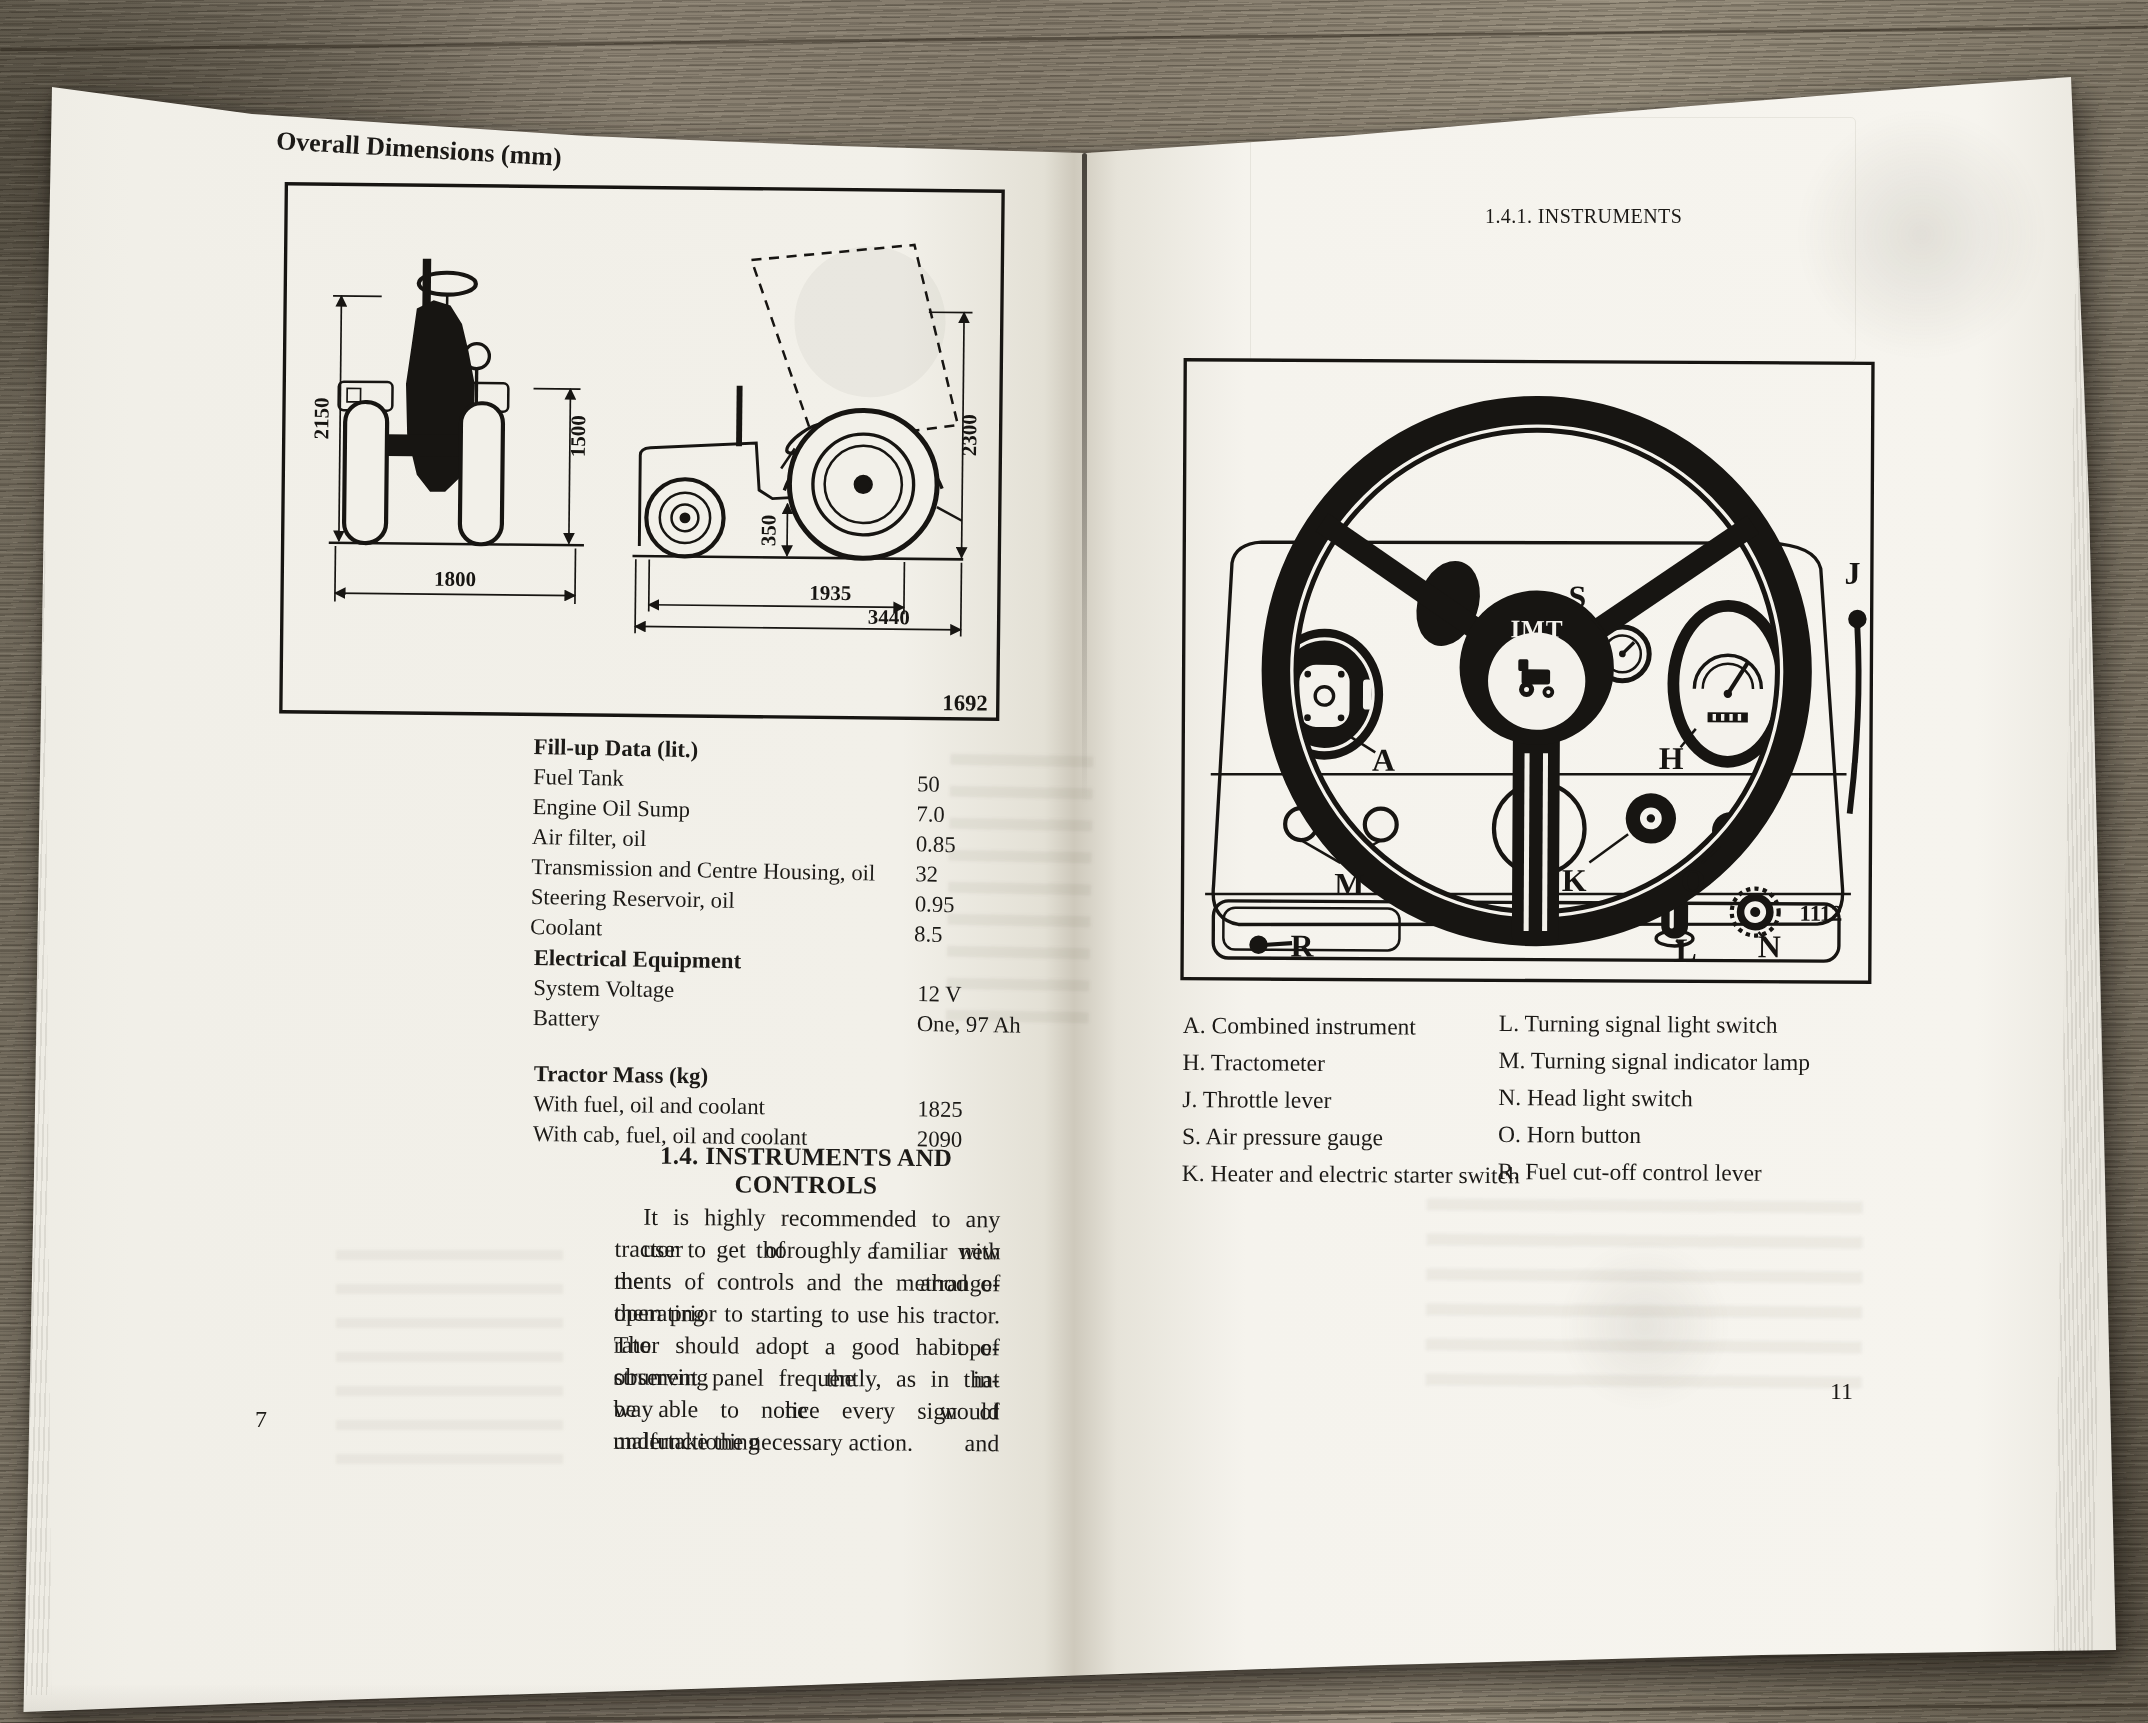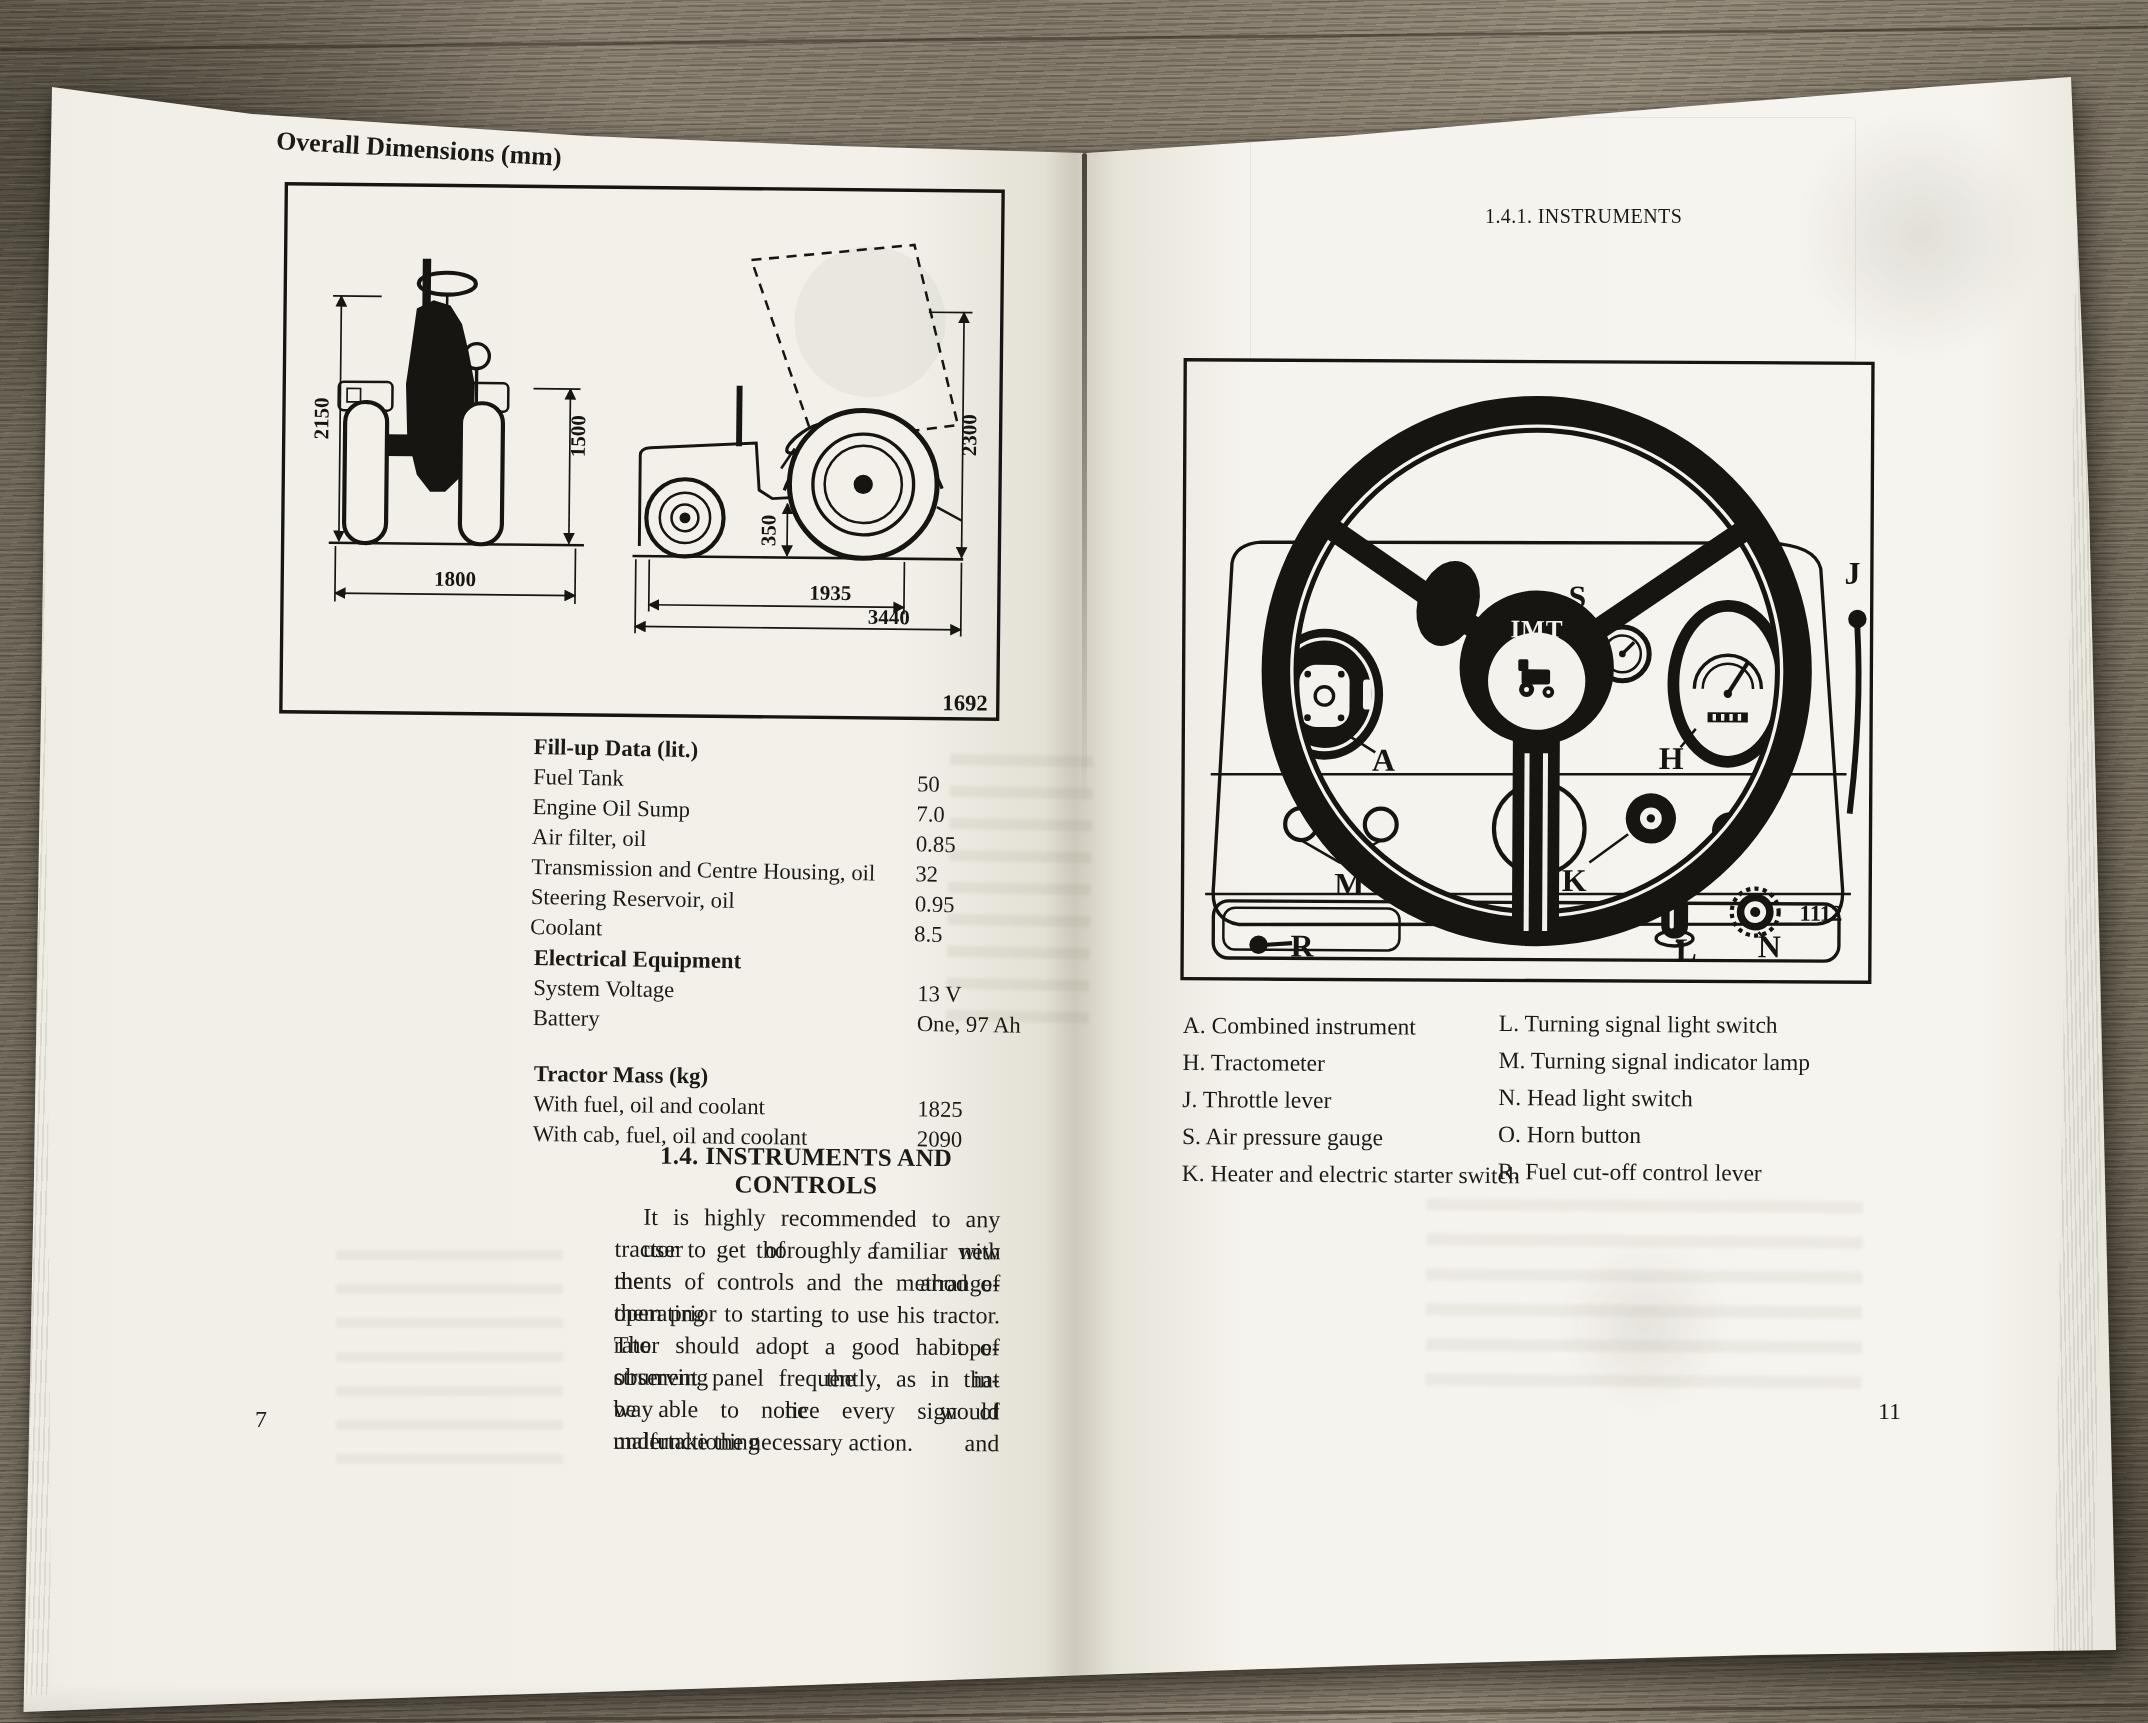--- a/index.html
+++ b/index.html
@@ -166,21 +166,21 @@
         <div class="srow"><span class="lab">Fuel Tank</span><span class="val">50</span></div>
         <div class="srow"><span class="lab">Engine Oil Sump</span><span class="val">7.0</span></div>
         <div class="srow"><span class="lab">Air filter, oil</span><span class="val">0.85</span></div>
         <div class="srow"><span class="lab">Transmission and Centre Housing, oil</span><span class="val">32</span></div>
         <div class="srow"><span class="lab">Steering Reservoir, oil</span><span class="val">0.95</span></div>
         <div class="srow"><span class="lab">Coolant</span><span class="val">8.5</span></div>
       </div>
 
       <div class="txt specs elec">
         <div class="title">Electrical Equipment</div>
-        <div class="srow"><span class="lab">System Voltage</span><span class="val">13 V</span></div>
+        <div class="srow"><span class="lab">System Voltage</span><span class="val">12 V</span></div>
         <div class="srow"><span class="lab">Battery</span><span class="val">One, 97 Ah</span></div>
       </div>
 
       <div class="txt specs mass">
         <div class="title">Tractor Mass (kg)</div>
         <div class="srow"><span class="lab">With fuel, oil and coolant</span><span class="val">1825</span></div>
         <div class="srow"><span class="lab">With cab, fuel, oil and coolant</span><span class="val">2090</span></div>
       </div>
 
       <div class="txt b section-left">1.4. INSTRUMENTS AND CONTROLS</div>
@@ -332,18 +332,18 @@
         <div>K. Heater and electric starter switch</div>
       </div>
       <div class="txt legend" style="left:1499px;top:1005px;">
         <div>L. Turning signal light switch</div>
         <div>M. Turning signal indicator lamp</div>
         <div>N. Head light switch</div>
         <div>O. Horn button</div>
         <div>R. Fuel cut-off control lever</div>
       </div>
 
-      <div class="txt pgnum" style="left:1878px;top:1378px;margin-top:20px;">11</div>
+      <div class="txt pgnum" style="left:1830px;top:1378px;">11</div>
 
     </div>
   </div>
 </div>
 
 
 </body></html>

